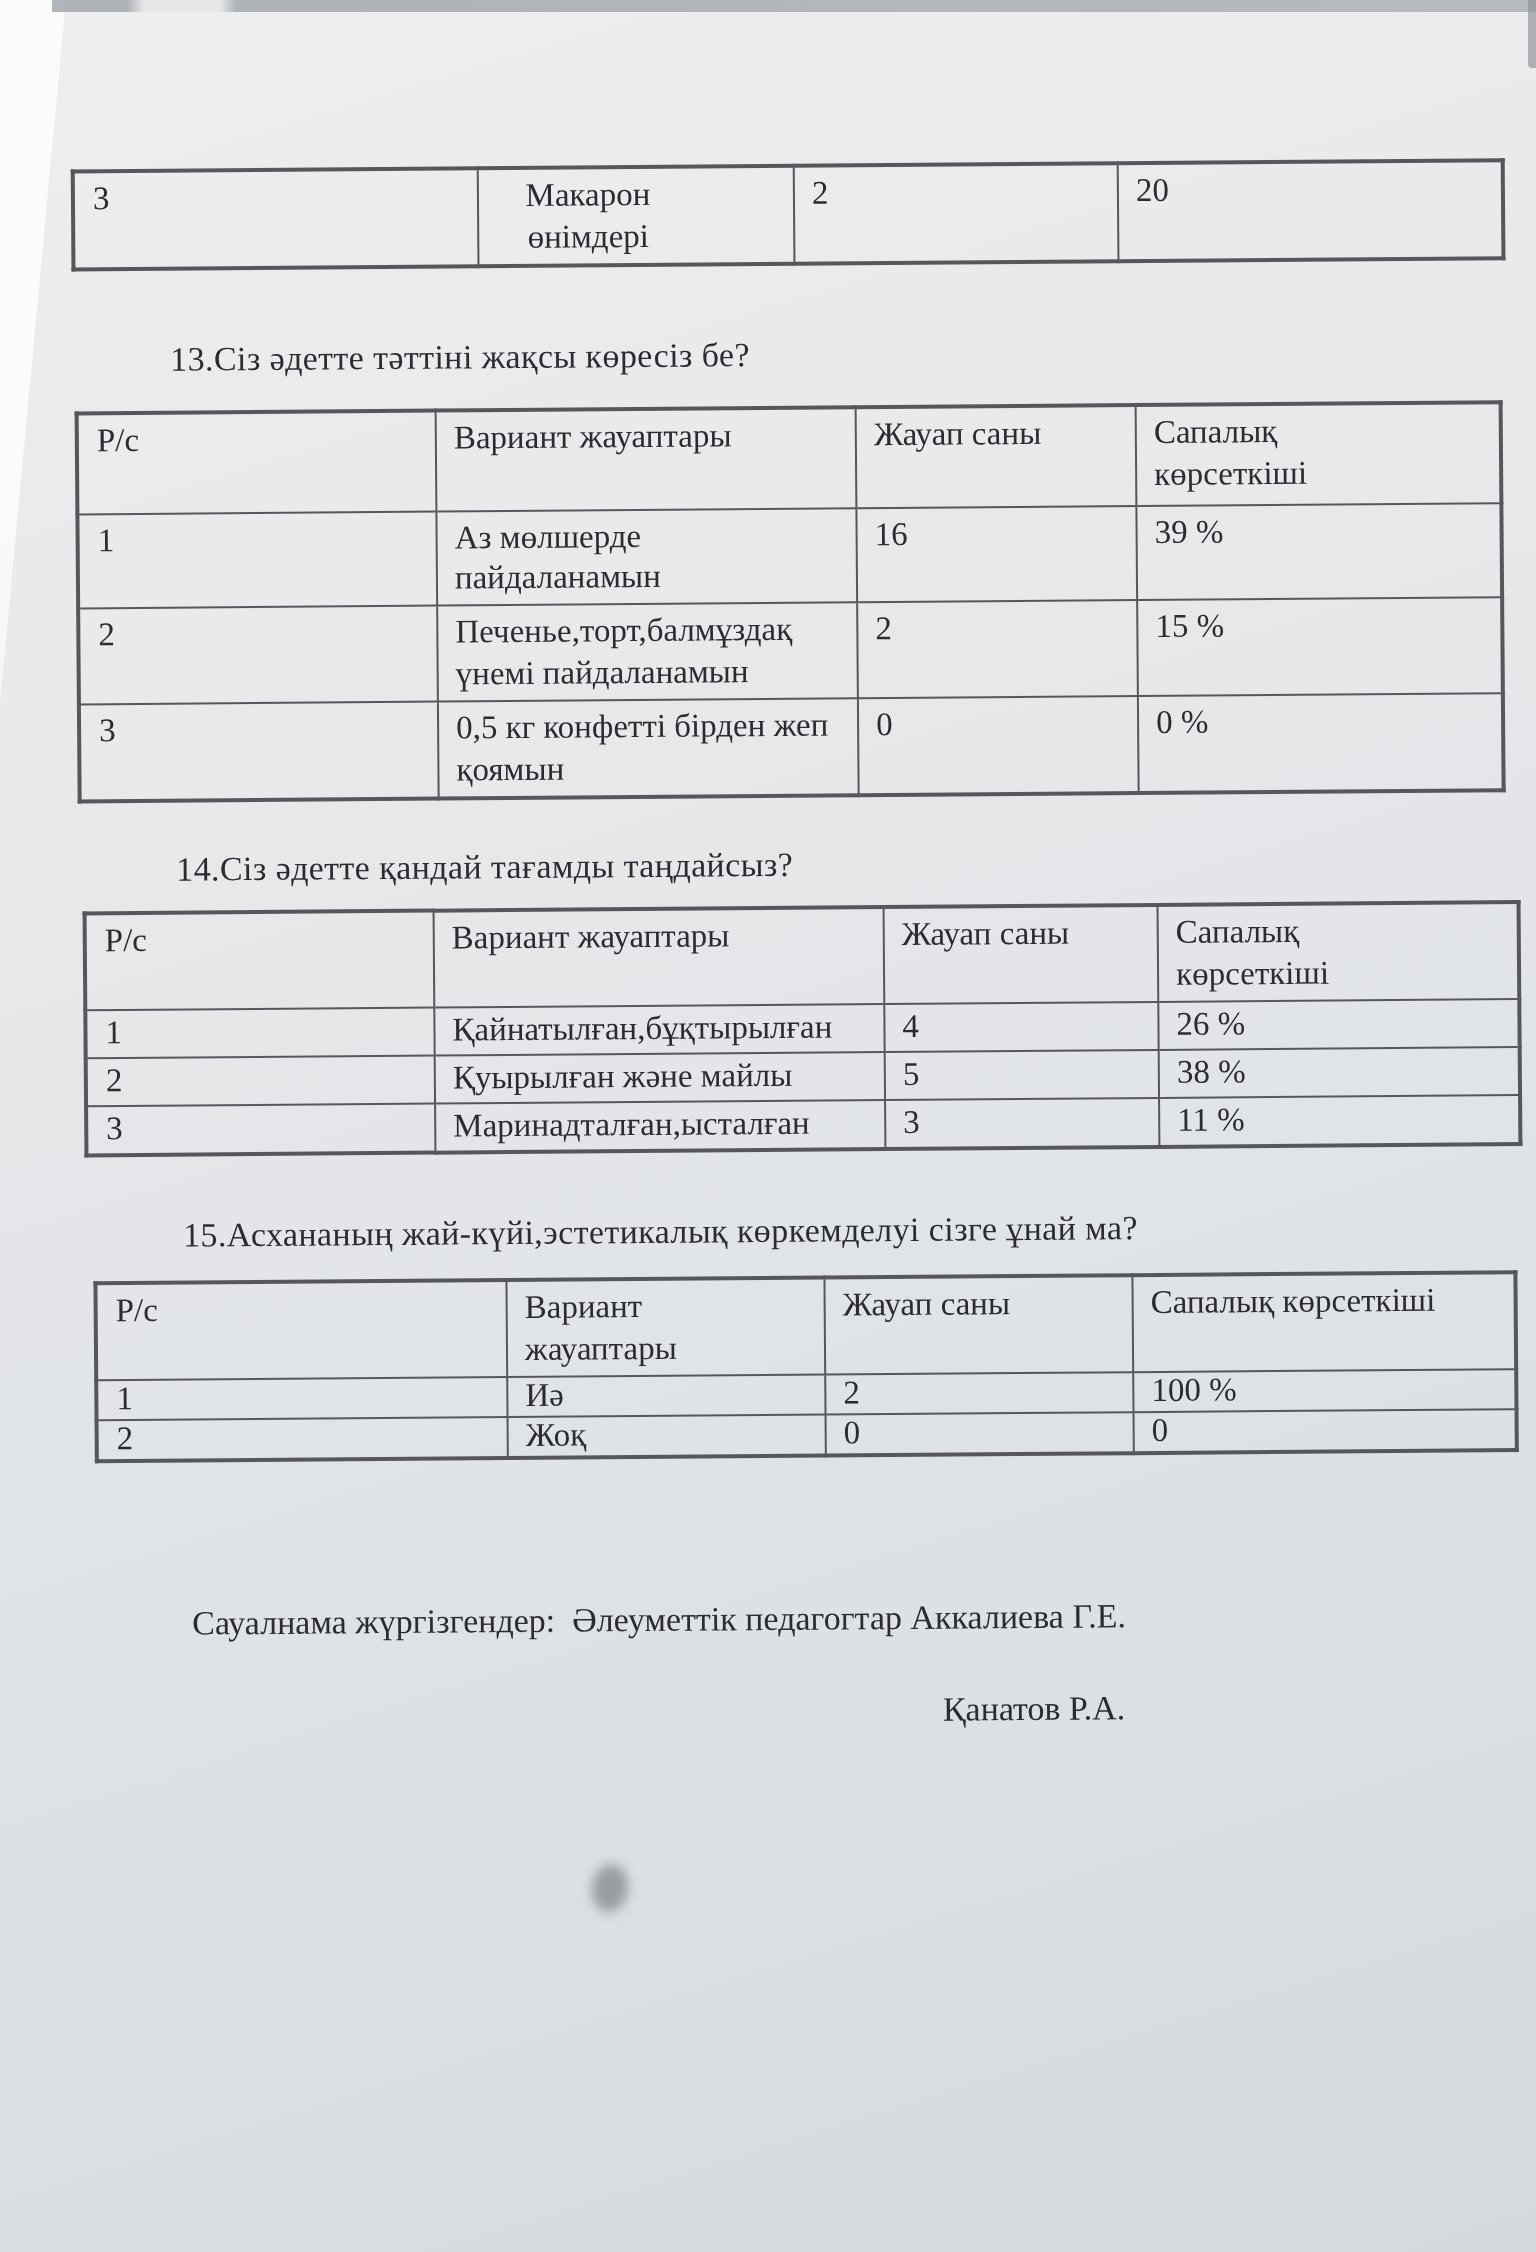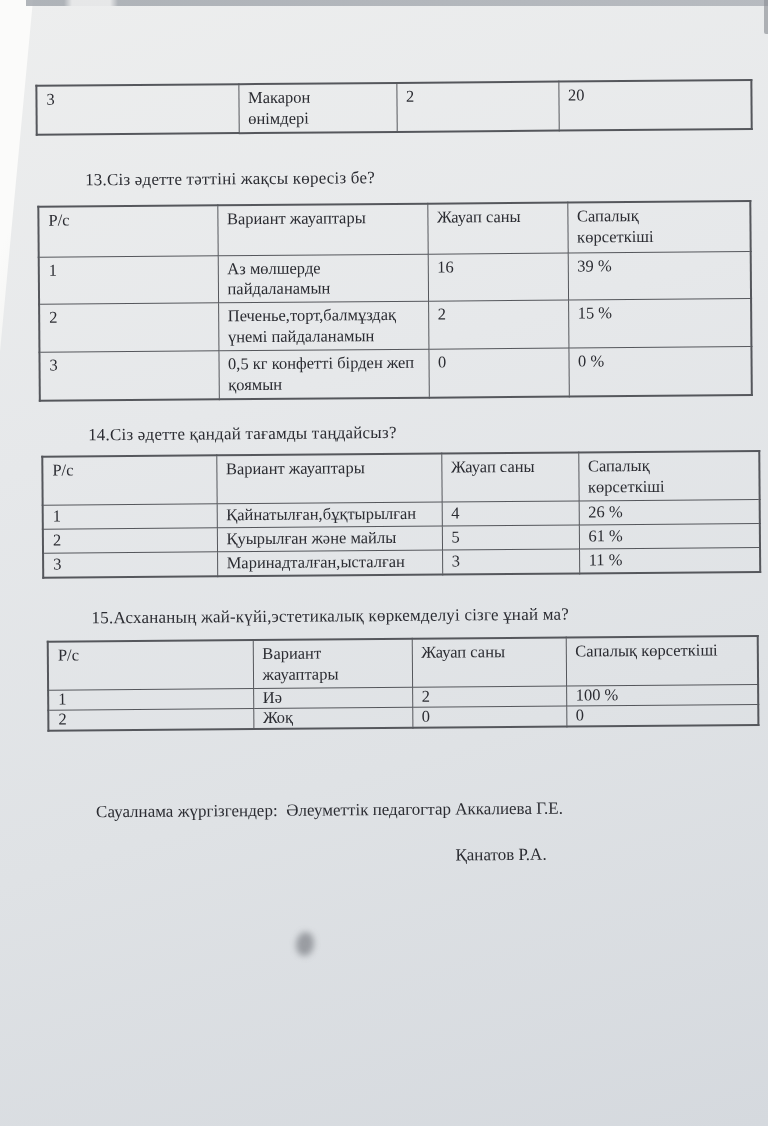--- a/index.html
+++ b/index.html
@@ -55,21 +55,21 @@
   .doc-table th,.doc-table td{
     border:1.5px solid var(--border);
   }
   .doc-table{border-width:2px;}
   .doc-table th,.doc-table td{
     font-weight:normal;text-align:left;vertical-align:top;
     padding:3px 9px 2px 9px;font-size:16.5px;line-height:1.27;color:var(--ink);
   }
   
   #t0 tbody tr{height:46px;}
-  #t0 td:nth-child(2) .cw{display:inline-block;max-width:92px;}
+  #t0 td:nth-child(2) .cw{display:inline-block;max-width:92px;text-align:center;}
   #t13 thead tr{height:50px;}
   #t13 tbody tr:nth-child(1){height:45px;}
   #t13 tbody tr:nth-child(2){height:45px;}
   #t13 tbody tr:nth-child(3){height:41px;}
   #t13 th:nth-child(4) .cw,
   #t14 th:nth-child(4) .cw{display:inline-block;max-width:100px;}
   #t14 thead tr{height:46px;}
   #t14 tbody tr{height:24px;}
   #t14 tbody td{padding-top:1px;padding-bottom:1px;}
   #t15 thead tr{height:47px;}
@@ -169,21 +169,21 @@
             <tr>
               <td><span class="cw">1</span></td>
               <td><span class="cw">Қайнатылған,бұқтырылған</span></td>
               <td><span class="cw">4</span></td>
               <td><span class="cw">26 %</span></td>
             </tr>
             <tr>
               <td><span class="cw">2</span></td>
               <td><span class="cw">Қуырылған және майлы</span></td>
               <td><span class="cw">5</span></td>
-              <td><span class="cw">61 %</span></td>
+              <td><span class="cw">38 %</span></td>
             </tr>
             <tr>
               <td><span class="cw">3</span></td>
               <td><span class="cw">Маринадталған,ысталған</span></td>
               <td><span class="cw">3</span></td>
               <td><span class="cw">11 %</span></td>
             </tr>
           </tbody>
         </table>
     </div>
@@ -216,18 +216,18 @@
               <td><span class="cw">2</span></td>
               <td><span class="cw">Жоқ</span></td>
               <td><span class="cw">0</span></td>
               <td><span class="cw">0</span></td>
             </tr>
           </tbody>
         </table>
     </div>
 
     <div class="abs footer-line" style="top:800px;left:93px;">Сауалнама жүргізгендер:  Әлеуметтік педагогтар Аккалиева Г.Е.</div>
-    <div class="abs footer-line" style="top:846px;left:452px;">Қанатов Р.А.</div>
+    <div class="abs footer-line" style="top:846px;left:468px;">Қанатов Р.А.</div>
 
   </div>
 
   <div class="smudge"></div>
 </div>
 
 </body></html>

